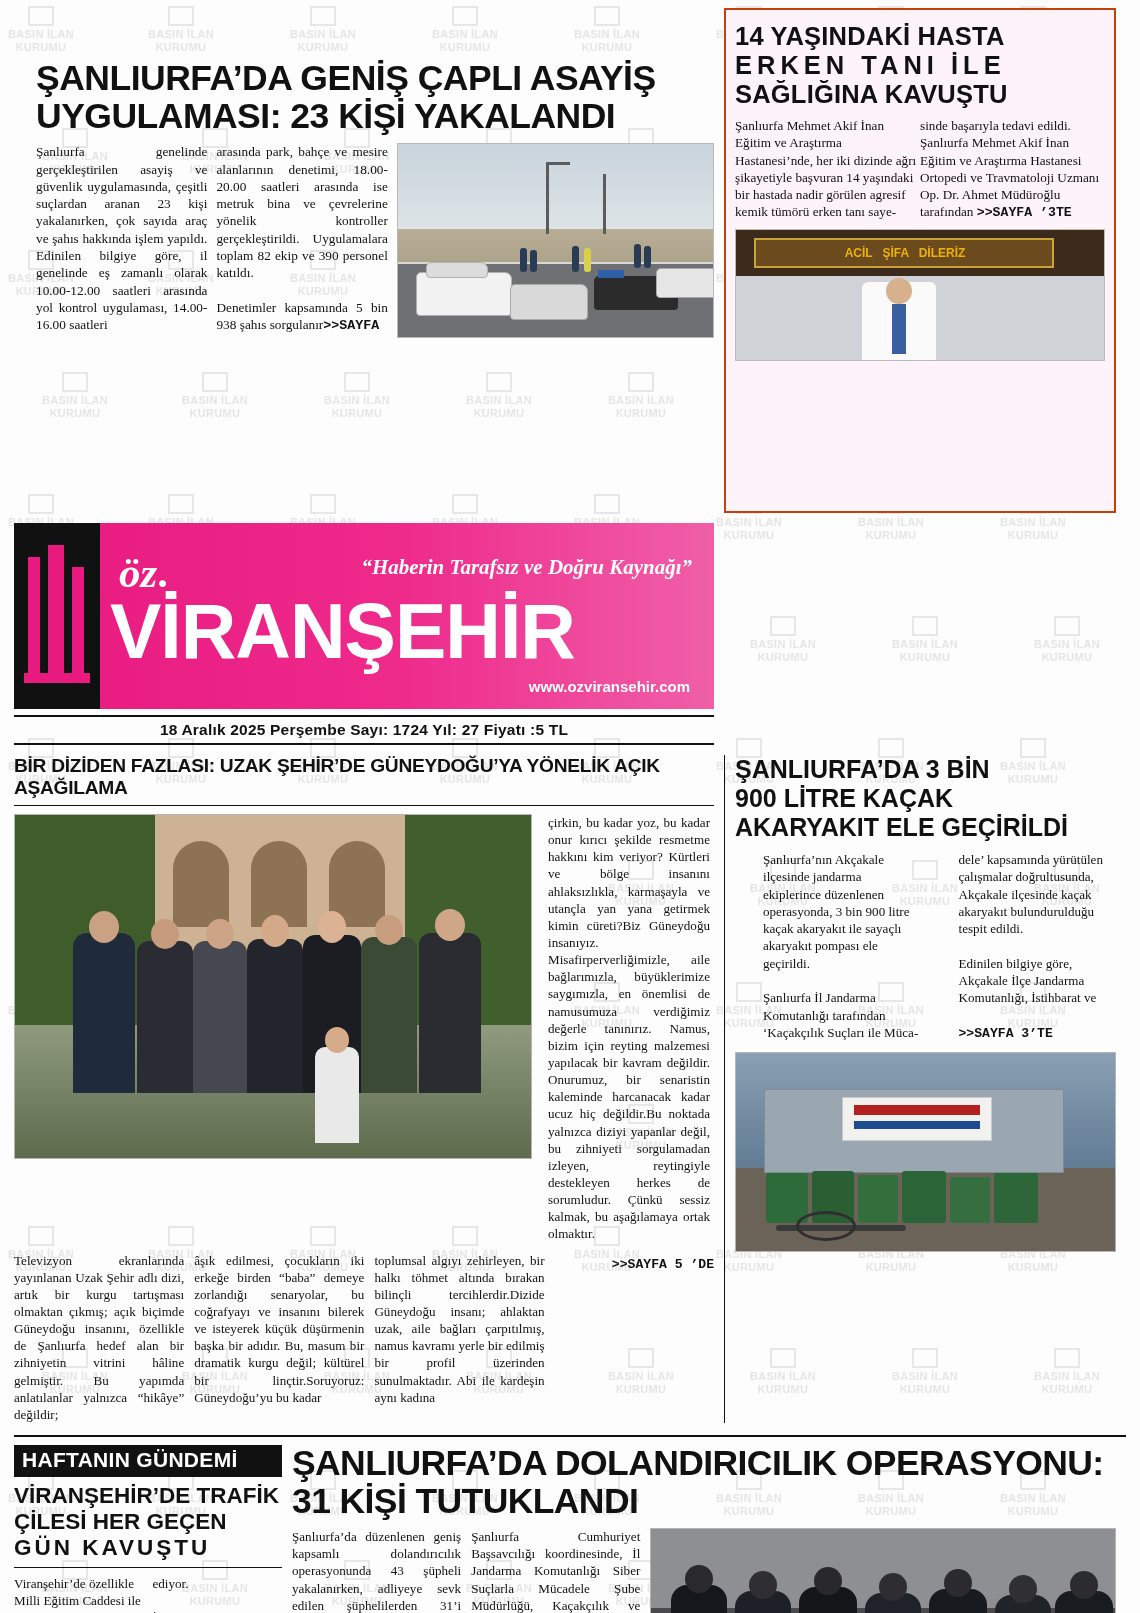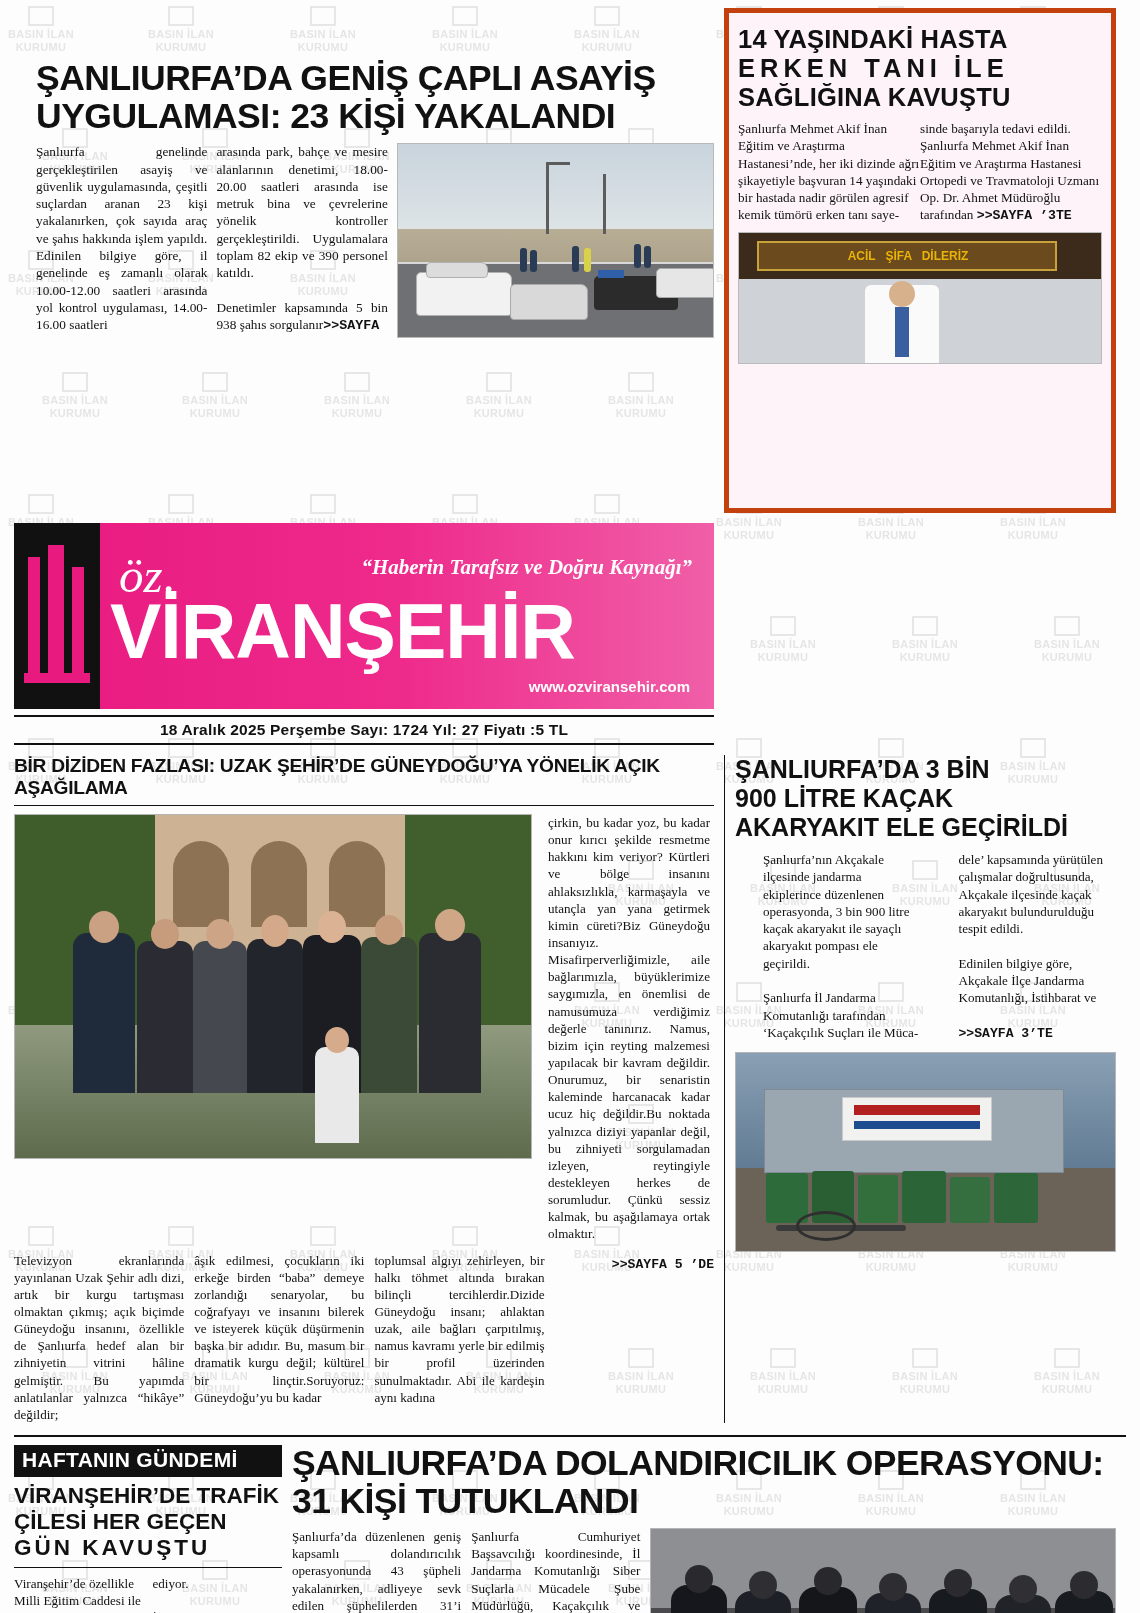--- a/index.html
+++ b/index.html
@@ -53,21 +53,21 @@
   .lead-photo { width:320px; height:195px; border:1px solid #b9b9b9; overflow:hidden; position:relative; background:#cfd6dc;}
 
   
   .ph-sky { position:absolute; left:0; top:0; width:100%; height:48%; background:linear-gradient(#c9d4dd,#dfe5e7); }
   .car { position:absolute; border-radius:5px 7px 4px 4px; }
   .pole { position:absolute; width:3px; background:#5c5c5c; }
   .person { position:absolute; width:7px; border-radius:3px; background:#2a3c55; }
 
   
   .boxnews {
-    border:5px solid #c2410c;
+    border:2px solid #c2410c;
     background:#fdf3f8;
     padding:8px 9px 10px 9px;
     height:505px;
   }
   .boxnews h2 {
     font-family:"Liberation Sans", sans-serif;
     font-weight:bold;
     font-size:25.5px;
     line-height:1.14;
     margin:4px 0 8px 0;
@@ -85,22 +85,22 @@
     position:relative;
     background:linear-gradient(90deg,#e8197f 0%, #ee2a8b 55%, #f05fa8 100%);
     height:186px;
     overflow:hidden;
   }
   .mh-left { position:absolute; left:0; top:0; width:86px; height:100%; background:#111; }
   .mh-left .twr { position:absolute; background:#e8197f; }
   .oz {
     position:absolute; left:105px; top:28px;
     font-family:"Liberation Serif", serif;
-    font-style:italic; font-weight:normal;
-    color:#fff; font-size:49px; line-height:1;
+    font-style:italic; font-weight:bold;
+    color:#fff; font-size:43px; line-height:1;
   }
   .oz .dot { font-style:normal; }
   .vname {
     position:absolute; left:96px; top:70px;
     font-family:"Liberation Sans", sans-serif;
     font-weight:bold; font-size:77px; line-height:1;
     color:#fff; letter-spacing:-1px;
   }
   .slogan {
     position:absolute; right:22px; top:32px;

